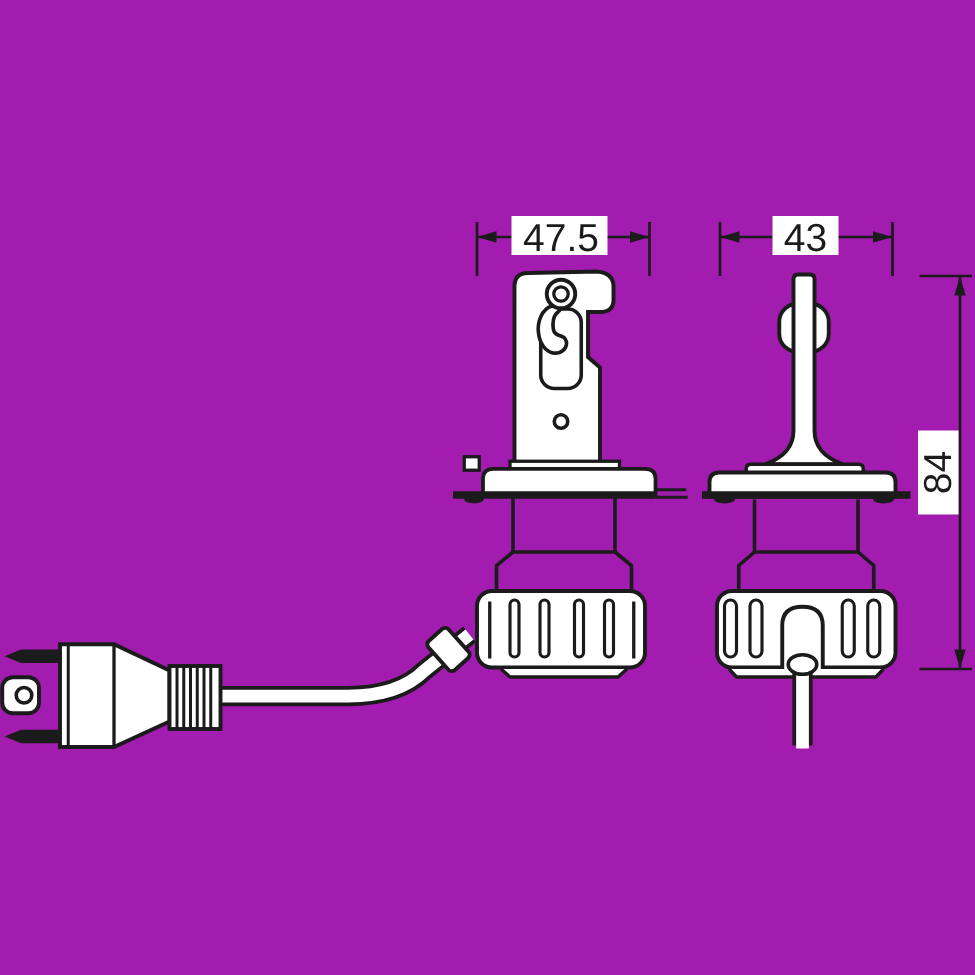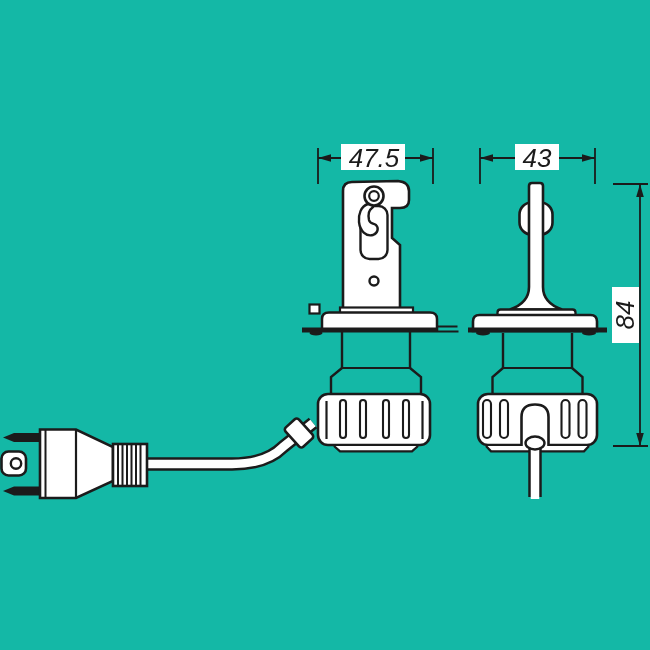--- a/index.html
+++ b/index.html
@@ -1,19 +1,18 @@
 <!DOCTYPE html>
 <html><head>
 <meta charset="utf-8">
 <style>
   html,body{margin:0;padding:0;background:#ffffff;}
   #canvas{
-    position:relative;width:650px;height:650px;background:#14b8a6;overflow:hidden;
+    position:relative;width:650px;height:650px;background:#a21caf;overflow:hidden;
     font-family:"Liberation Sans", sans-serif;
-    font-style:italic;
   }
   svg{position:absolute;left:0;top:0;}
   .dim-text{
     font-family:"Liberation Sans", sans-serif;
     font-size:26px;
     fill:#1b1b1b;
   }
 </style>
 </head>
 <body>

